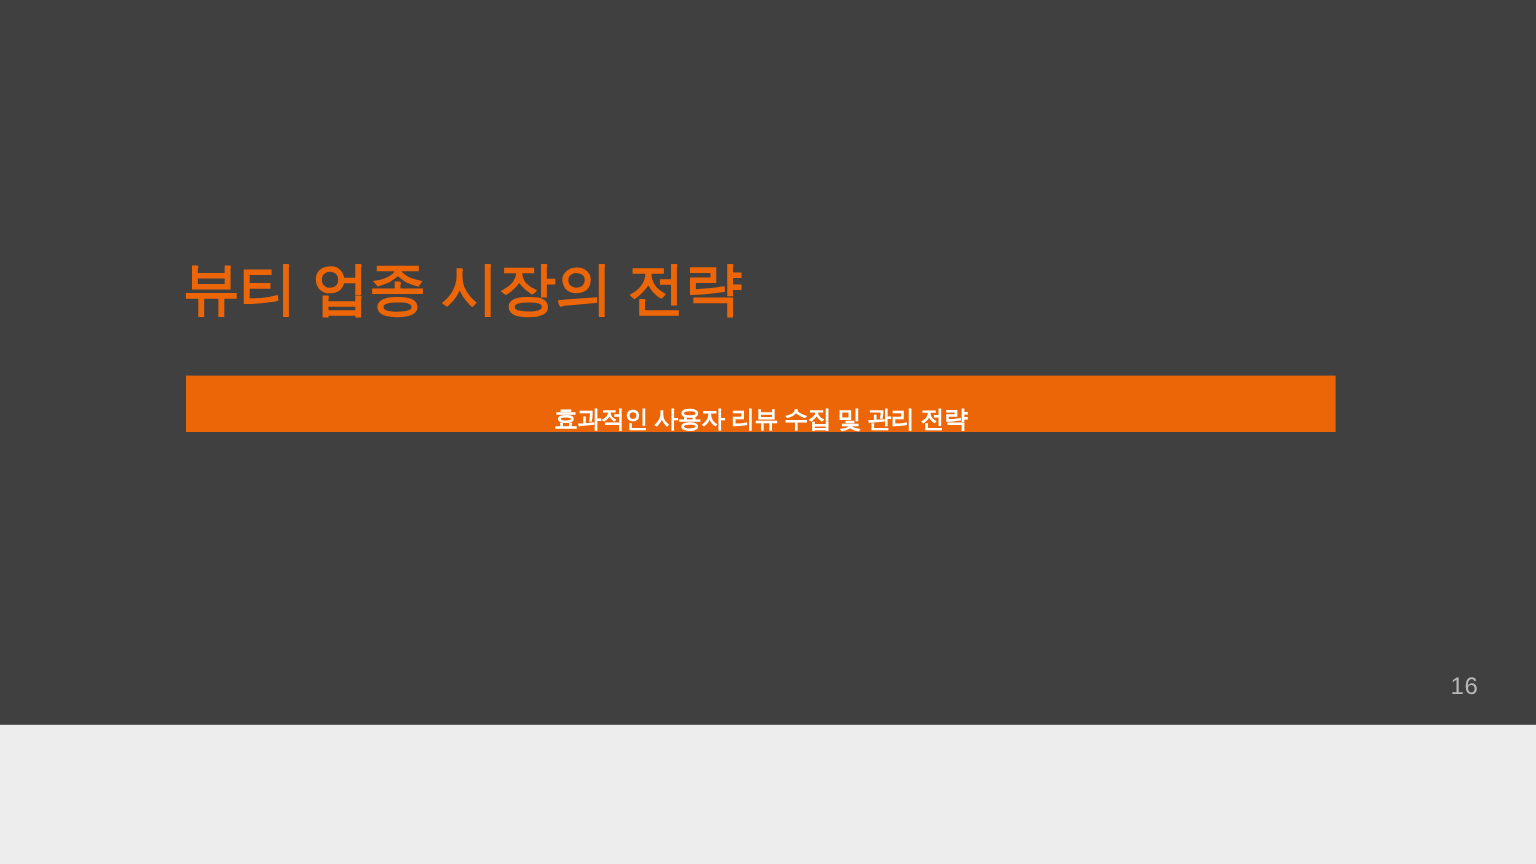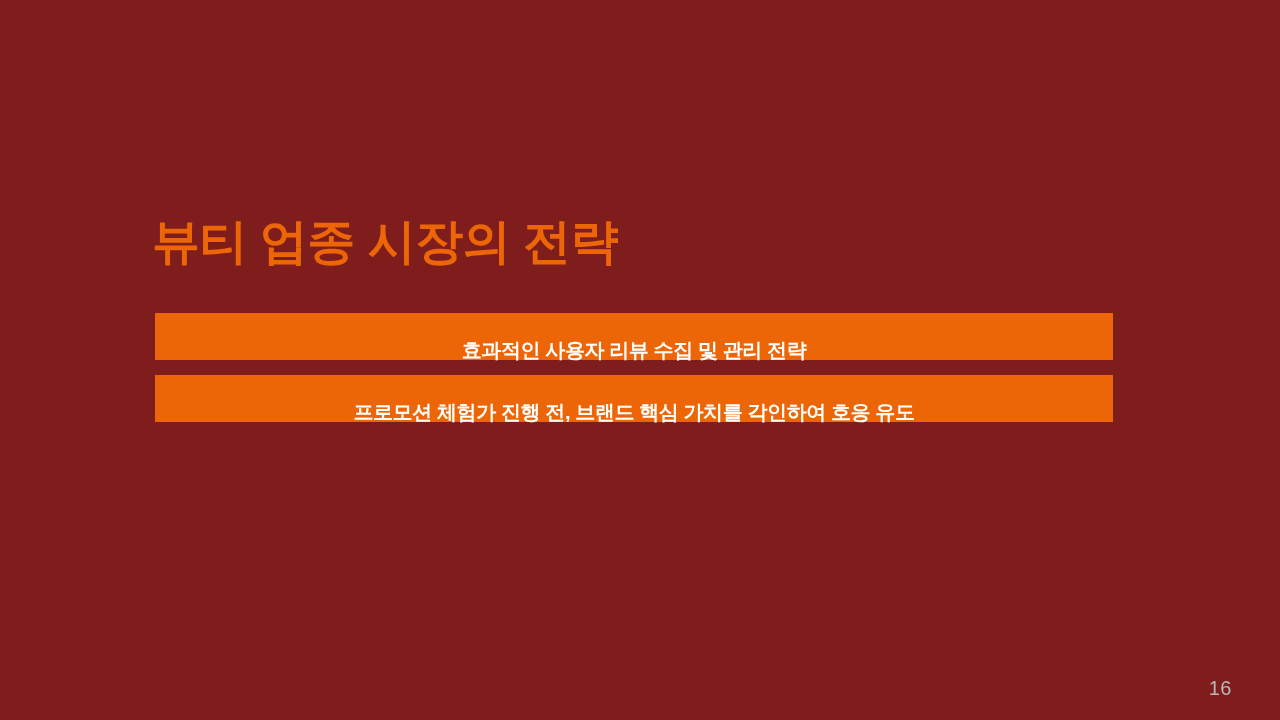--- a/index.html
+++ b/index.html
@@ -15,22 +15,22 @@
     overflow: hidden;
     position: relative;
     -webkit-font-smoothing: antialiased;
   }
 
   #slide {
     position: absolute;
     left: 0;
     top: 0;
     width: 1280px;
-    height: 720px;
-    background: #7f1d1d;
+    height: 604px;
+    background: #404040;
   }
 
   #slide-title {
     position: absolute;
     left: 152px;
     top: 206px;
     width: 900px;
     height: 72px;
     line-height: 72px;
     font-size: 48px;
@@ -89,22 +89,19 @@
 
   <div id="slide-title">뷰티 업종 시장의 전략</div>
 
   <div id="bar-list">
 
     <div class="bar-row">
       <span class="bar-label">효과적인 사용자 리뷰 수집 및 관리 전략</span>
     </div>
 
 
-    <div class="bar-row">
-      <span class="bar-label">프로모션 체험가 진행 전, 브랜드 핵심 가치를 각인하여 호응 유도</span>
-    </div>
 
 
   </div>
 
   <div id="page-number">16</div>
 
 </div>
 
 </body></html>

